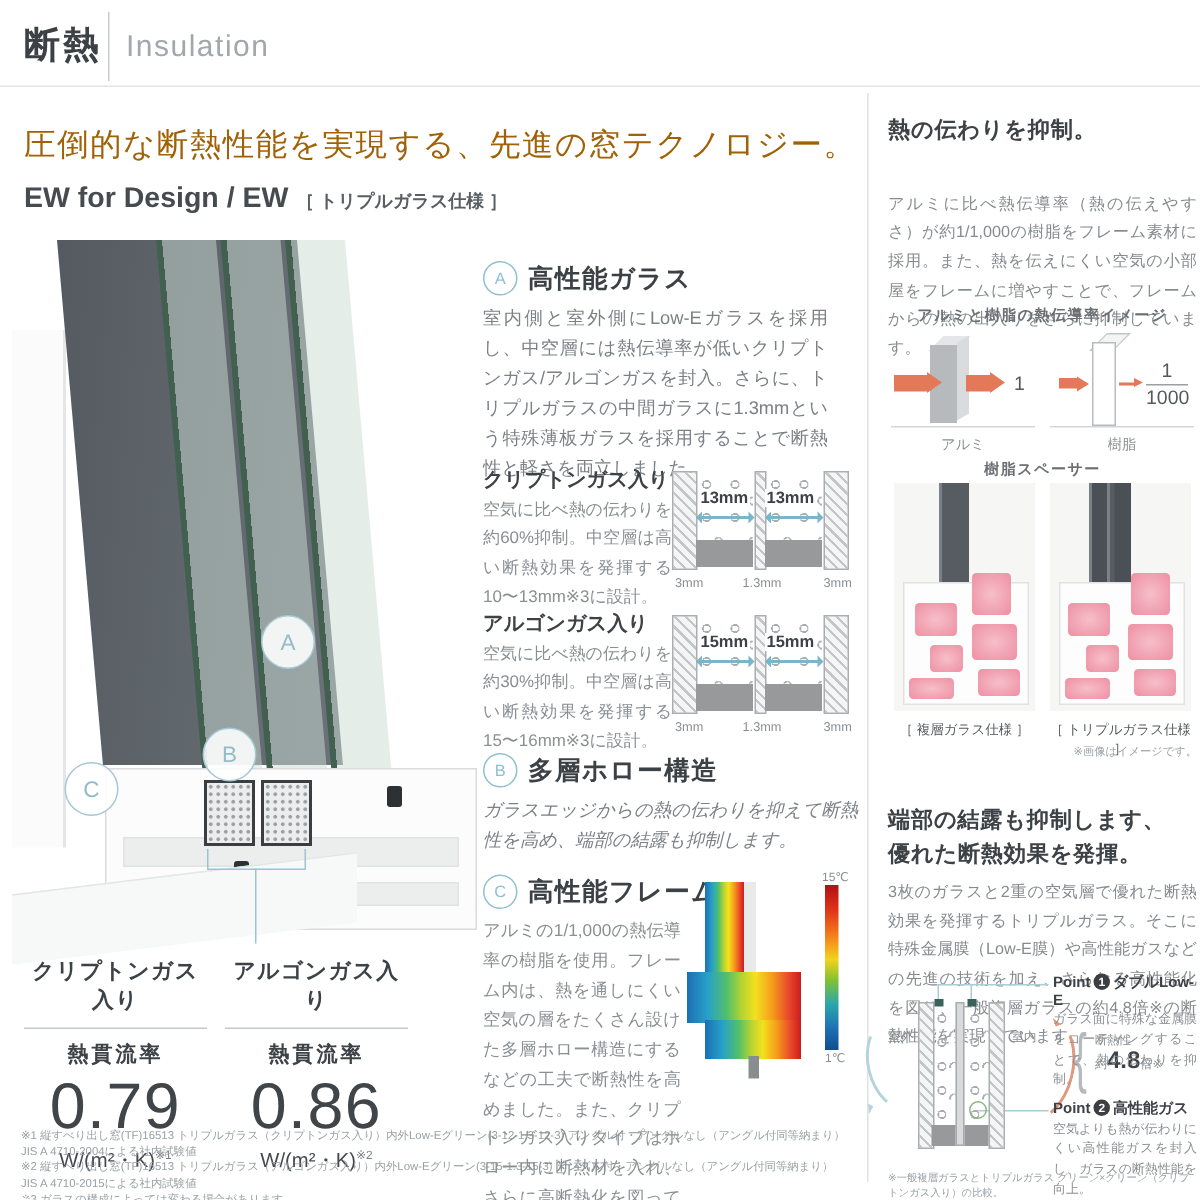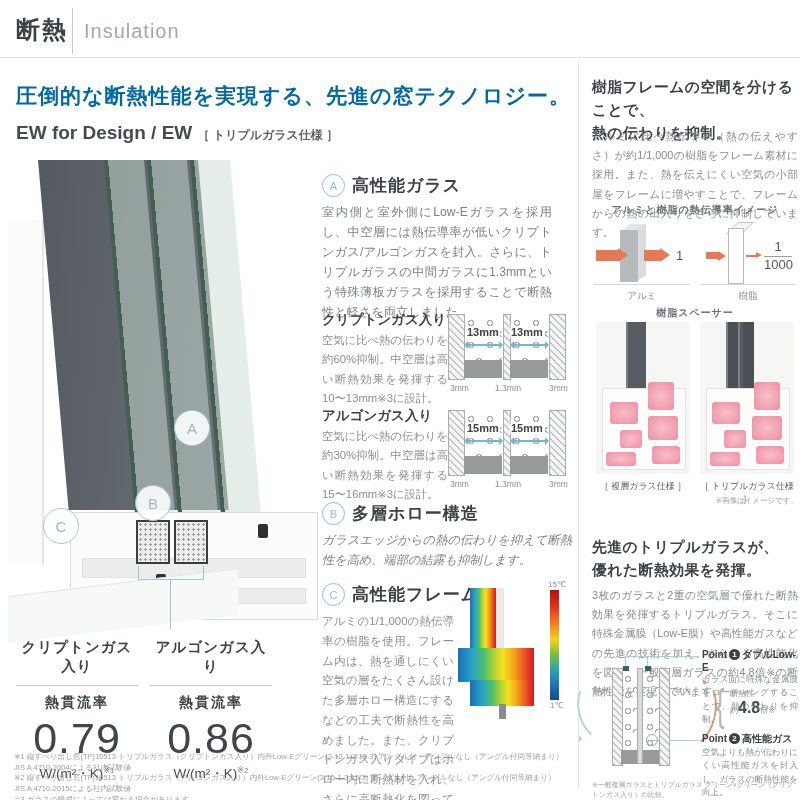--- a/index.html
+++ b/index.html
@@ -5,21 +5,21 @@
   html,body{margin:0;padding:0;background:#fff;}
   #page{position:relative;width:800px;height:800px;background:#fff;overflow:hidden;
         font-family:"Liberation Sans","DejaVu Sans",sans-serif;color:#3d4247;border-radius:24px;}
   .abs{position:absolute;}
   
   .hd-jp{font-size:24px;font-weight:bold;color:#3c4146;letter-spacing:2px;}
   .hd-en{font-size:20px;color:#a2a7ab;letter-spacing:1px;}
   .vline{width:1px;background:#c9cccd;}
   .hline{height:1px;background:#e2e4e5;}
   
-  .headline{font-size:21px;font-weight:bold;color:#0369a1;letter-spacing:1px;}
+  .headline{font-size:21px;font-weight:normal;color:#a16207;letter-spacing:1px;}
   .product{font-size:19px;font-weight:bold;color:#464b50;}
   .product small{font-size:12px;font-weight:bold;color:#5a5f63;}
   
   .sash{background:linear-gradient(100deg,#545a60,#6b7278);transform:skewX(5deg);transform-origin:top left;}
   .pane{transform:skewX(5deg);transform-origin:top left;background:linear-gradient(90deg,#41604f 0 4px,rgba(203,220,211,.5) 4px);}
   .frameBody{background:#fcfcfc;border:1px solid #d9dbdc;}
   .frameLine{background:#eceeee;border:1px solid #e0e2e3;}
   .clamp{background:#2e3134;border-radius:2px;}
   .sillWedge{background:#f7f8f8;border-top:1px solid #e3e5e6;transform:skewY(-7deg);transform-origin:top right;}
   .spacerBox{background:#eceeee;border:2px solid #3a3e41;
@@ -236,21 +236,20 @@
     <div class="abs" style="left:44px;top:2px;width:8px;height:62px;background:#e8eaea;"></div>
     <div class="abs tgrad" style="left:6px;top:62px;width:76px;height:34px;"></div>
     <div class="abs tgrad" style="left:18px;top:94px;width:64px;height:26px;"></div>
     <div class="abs" style="left:47px;top:118px;width:7px;height:15px;background:#8a8d90;"></div>
     <div class="abs tdeg" style="left:96px;top:-6px;">15℃</div>
     <div class="abs tscale" style="left:98px;top:4px;width:9px;height:110px;"></div>
     <div class="abs tdeg" style="left:98px;top:115px;">1℃</div>
   </div>
 
   <div class="abs rc-h" style="left:592px;top:76px;width:206px;">
-    <div>樹脂フレームの空間を分けることで、</div>
     <div>熱の伝わりを抑制。</div>
   </div>
   <div class="abs rc-b" style="left:592px;top:127px;width:206px;">アルミに比べ熱伝導率（熱の伝えやすさ）が約1/1,000の樹脂をフレーム素材に採用。また、熱を伝えにくい空気の小部屋をフレームに増やすことで、フレームからの熱の出入りをさらに抑制しています。</div>
 
   <div class="abs dg-title" style="left:592px;top:203px;width:206px;font-family:Liberation Serif, serif;">アルミと樹脂の熱伝導率イメージ</div>
   <div class="abs" style="left:592px;top:218px;width:206px;height:80px;">
 
     <div class="abs bar3d-top" style="left:32px;top:6px;width:18px;height:10px;transform:skewX(-45deg);"></div>
     <div class="abs bar3d-side" style="left:46px;top:8px;width:8px;height:52px;transform:skewY(-30deg);"></div>
     <div class="abs bar3d-front" style="left:28px;top:12px;width:18px;height:52px;"></div>
@@ -297,21 +296,21 @@
     <div class="cell" style="left:52px;top:94px;width:30px;height:24px;"></div>
     <div class="cell" style="left:24px;top:108px;width:22px;height:18px;"></div>
     <div class="cell" style="left:56px;top:124px;width:28px;height:18px;"></div>
     <div class="cell" style="left:10px;top:130px;width:30px;height:14px;"></div>
   </div>
   <div class="abs hi-cap" style="left:596px;top:480px;width:94px;">［ 複層ガラス仕様 ］</div>
   <div class="abs hi-cap" style="left:700px;top:480px;width:94px;">［ トリプルガラス仕様 ］</div>
   <div class="abs mini-note" style="left:592px;top:496px;width:206px;">※画像はイメージです。</div>
 
   <div class="abs rc-h" style="left:592px;top:536px;width:206px;">
-    <div>先進のトリプルガラスが、</div>
+    <div>端部の結露も抑制します、</div>
     <div>優れた断熱効果を発揮。</div>
   </div>
   <div class="abs rc-b" style="left:592px;top:586px;width:206px;">3枚のガラスと2重の空気層で優れた断熱効果を発揮するトリプルガラス。そこに特殊金属膜（Low-E膜）や高性能ガスなどの先進の技術を加え、さらなる高性能化を図り、一般複層ガラスの約4.8倍※の断熱性能を実現しています。</div>
 
   <div class="abs" style="left:592px;top:648px;width:206px;height:130px;">
 
     <div class="abs conn" style="left:33px;top:8px;width:1px;height:12px;"></div>
     <div class="abs conn" style="left:55px;top:8px;width:1px;height:12px;"></div>
     <div class="abs conn" style="left:33px;top:8px;width:74px;height:1px;"></div>
     <div class="abs conn" style="left:58px;top:92px;width:49px;height:1px;"></div>

